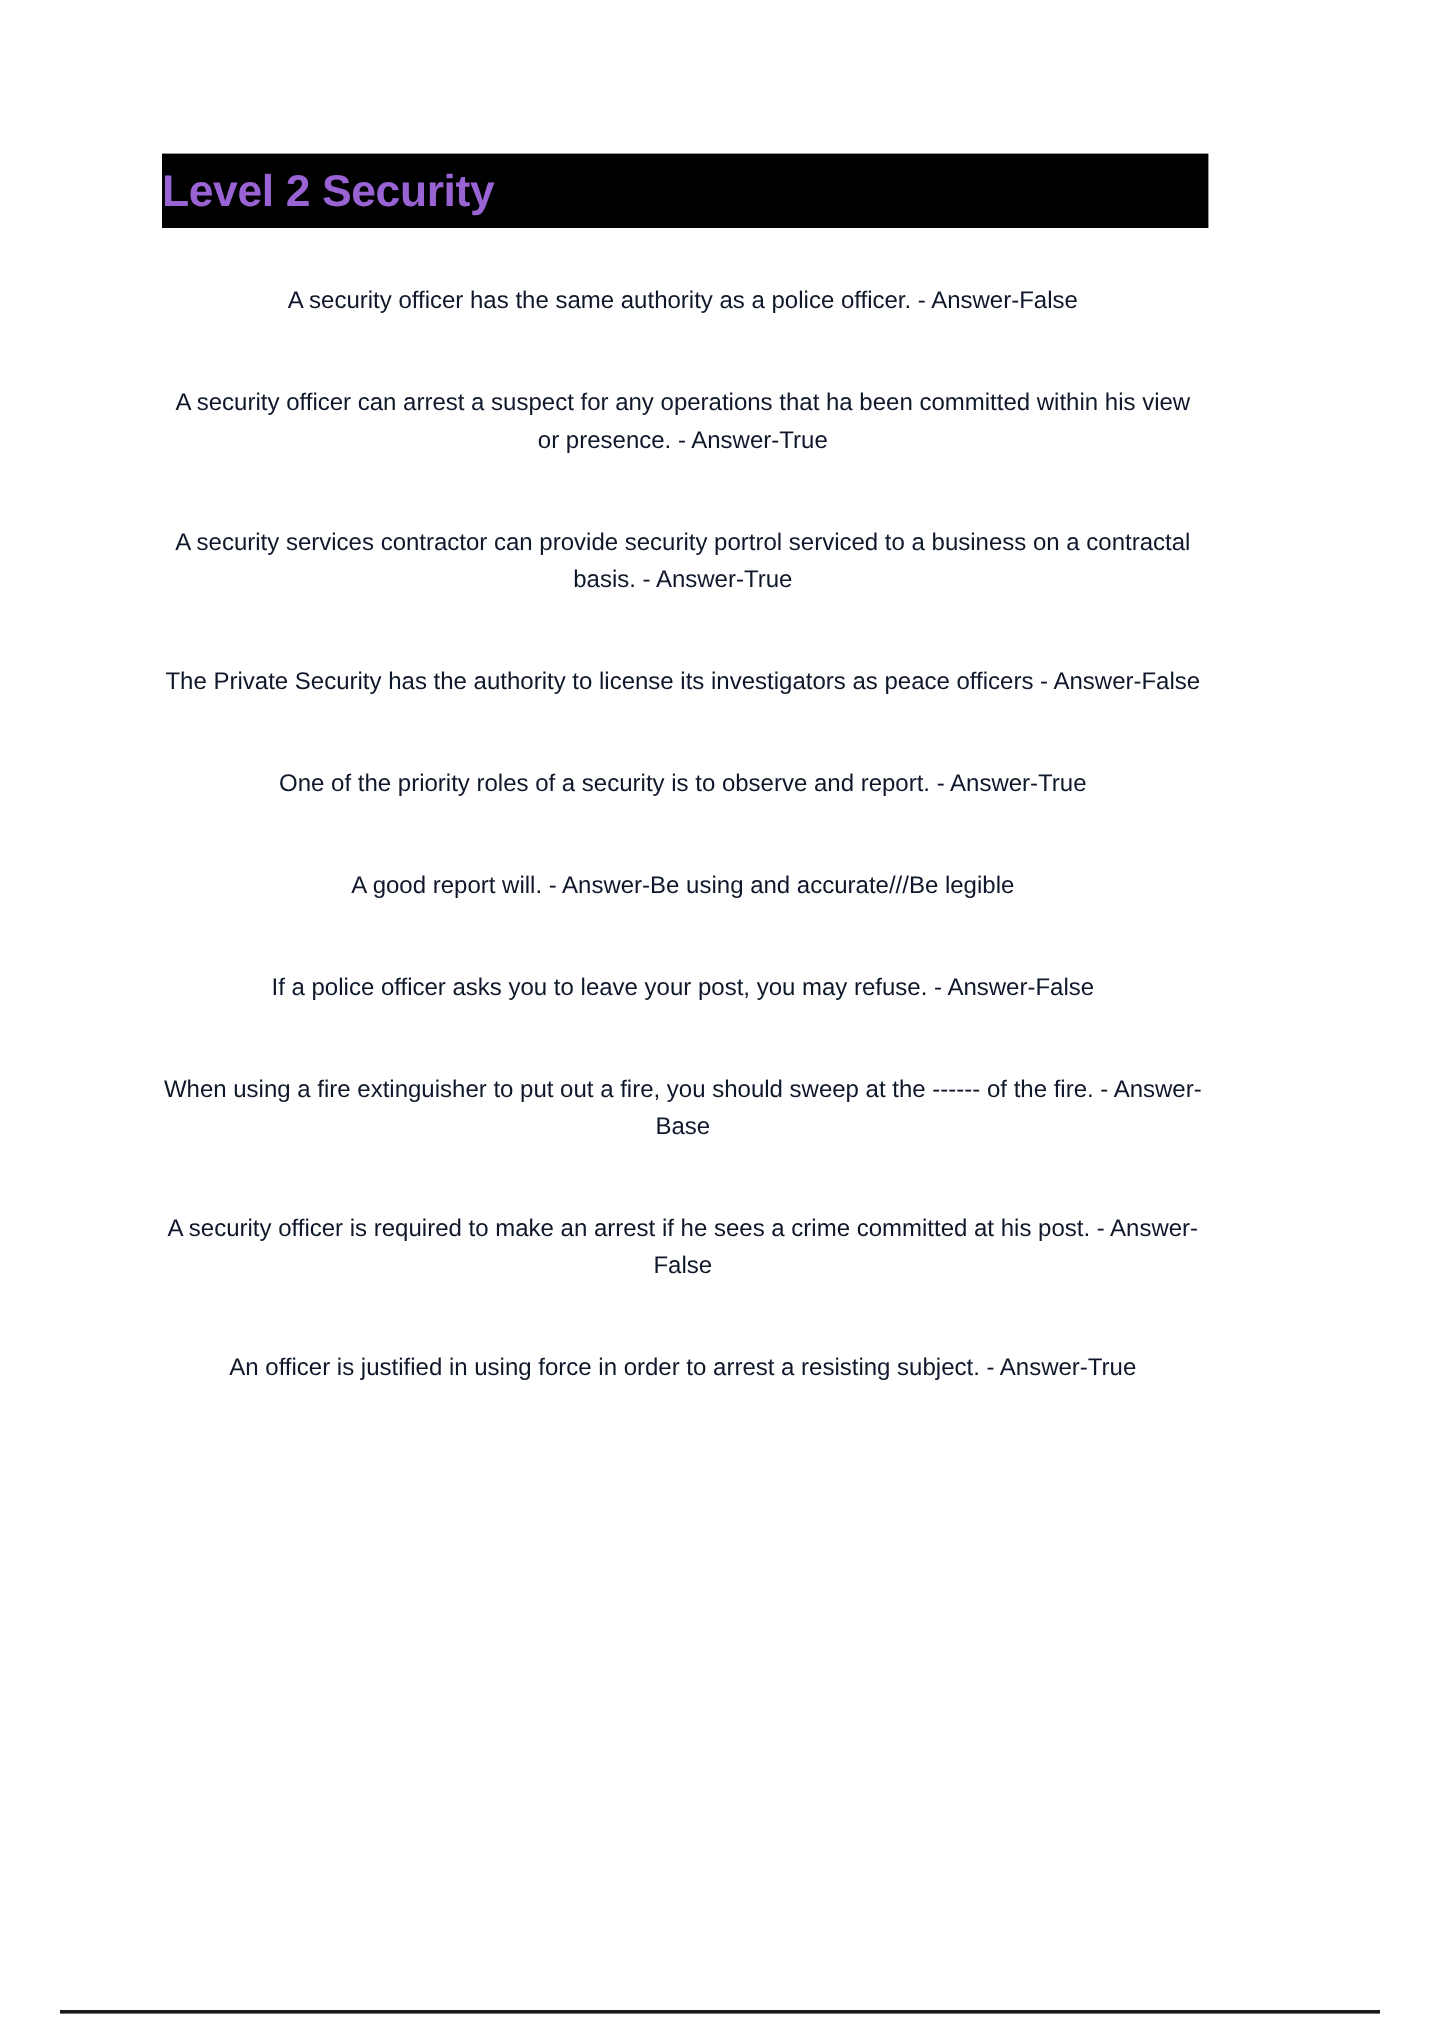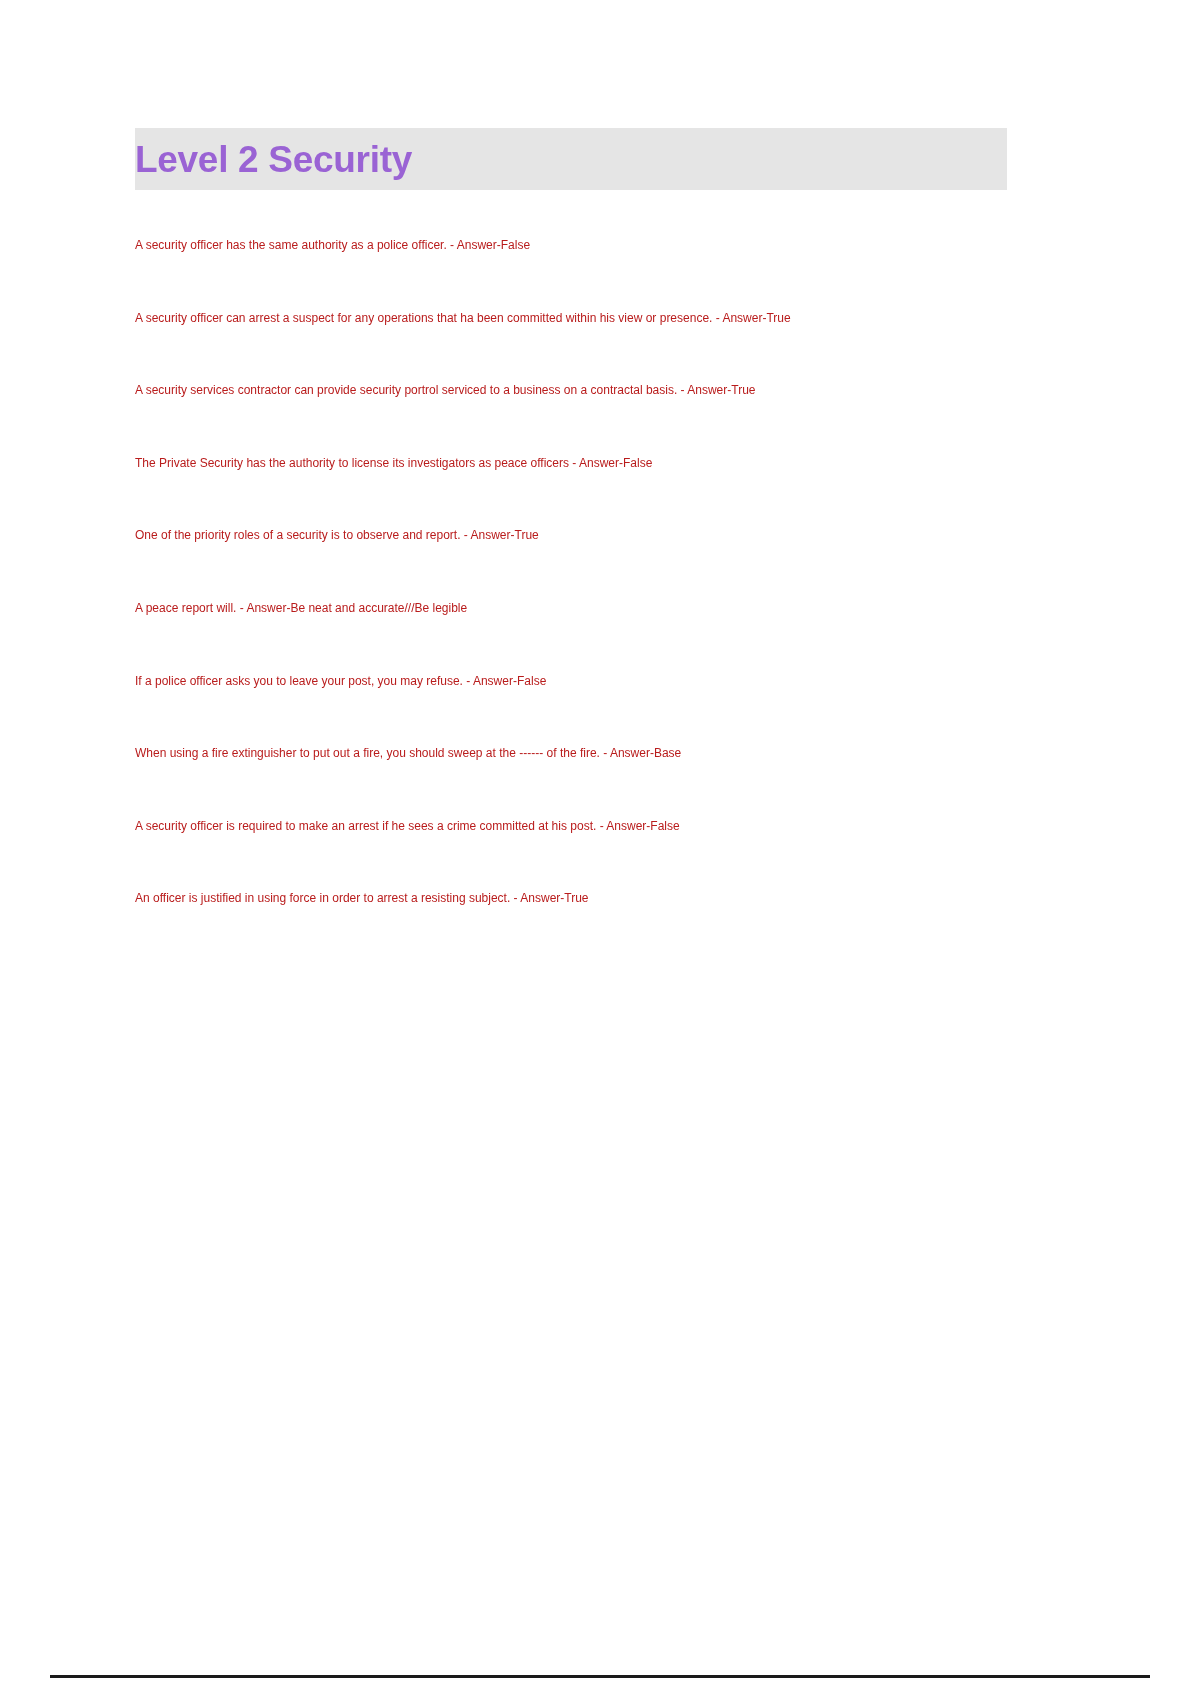--- a/index.html
+++ b/index.html
@@ -23,46 +23,47 @@
     height: 1700px;
     background: #ffffff;
   }
   .content {
     position: absolute;
     left: 135px;
     top: 128px;
     width: 872px;
   }
   .title-band {
-    background: #e5e5e5;
+    background: #000000;
     width: 872px;
     height: 62px;
     display: flex;
     align-items: center;
     padding: 0;
     box-sizing: border-box;
   }
   .title-band h1 {
     margin: 0;
     font-size: 37px;
     line-height: 1;
     font-weight: bold;
     color: #9a63d4;
     letter-spacing: -0.3px;
     font-family: "Liberation Sans", sans-serif;
   }
   .qa-list {
     margin-top: 46px;
   }
   .qa-item {
-    font-size: 12px;
+    font-size: 20px;
     line-height: 1.55;
-    color: #b91c1c;
+    color: #0f172a;
     margin-bottom: 54px;
     max-width: 868px;
+    text-align: center;
   }
   .qa-item:last-child {
     margin-bottom: 0;
   }
   .bottom-rule {
     position: absolute;
     left: 50px;
     right: 50px;
     bottom: 22px;
     height: 3px;
@@ -78,21 +79,21 @@
     <div class="title-band">
       <h1>Level 2 Security</h1>
     </div>
 
     <div class="qa-list">
       <p class="qa-item">A security officer has the same authority as a police officer. - Answer-False</p>
       <p class="qa-item">A security officer can arrest a suspect for any operations that ha been committed within his view or presence. - Answer-True</p>
       <p class="qa-item">A security services contractor can provide security portrol serviced to a business on a contractal basis. - Answer-True</p>
       <p class="qa-item">The Private Security has the authority to license its investigators as peace officers - Answer-False</p>
       <p class="qa-item">One of the priority roles of a security is to observe and report. - Answer-True</p>
-      <p class="qa-item">A peace report will. - Answer-Be neat and accurate///Be legible</p>
+      <p class="qa-item">A good report will. - Answer-Be using and accurate///Be legible</p>
       <p class="qa-item">If a police officer asks you to leave your post, you may refuse. - Answer-False</p>
       <p class="qa-item">When using a fire extinguisher to put out a fire, you should sweep at the ------ of the fire. - Answer-Base</p>
       <p class="qa-item">A security officer is required to make an arrest if he sees a crime committed at his post. - Answer-False</p>
       <p class="qa-item">An officer is justified in using force in order to arrest a resisting subject. - Answer-True</p>
     </div>
 
   </div>
 
   <div class="bottom-rule"></div>
 </div>

